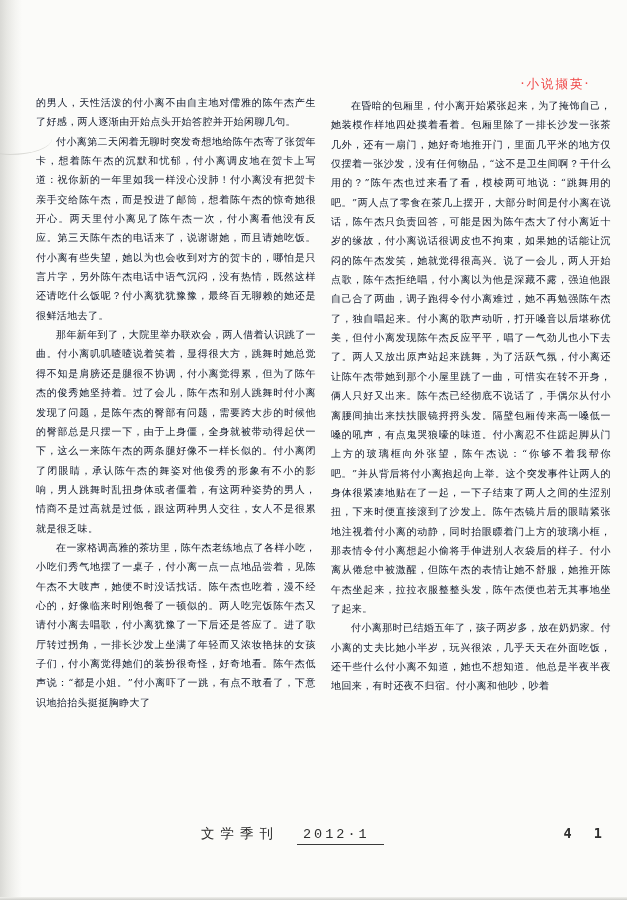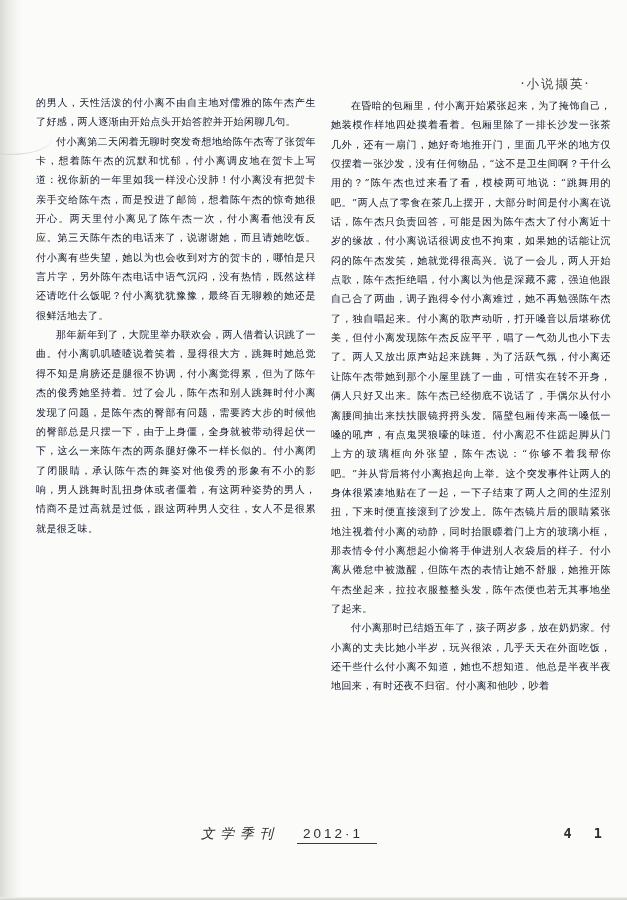--- a/index.html
+++ b/index.html
@@ -29,21 +29,21 @@
     position:absolute;left:-18px;top:128px;width:70px;height:26px;
     border-bottom:1px solid #cfcfca;
     border-radius:0 0 60% 40%;
     opacity:.7;
   }
   .section-header{
     position:absolute;
     left:498px;top:76px;width:115px;
     font-size:12.5px;
     letter-spacing:2px;
-    color:#404040;
+    color:#ef4444;
     text-align:center;
     white-space:nowrap;
   }
   .col{
     position:absolute;
     width:280px;
     font-size:10px;
     line-height:19.35px;
     text-align:justify;
     text-justify:inter-ideograph;
@@ -59,25 +59,24 @@
     left:36px;top:825px;width:575px;
     font-size:13.5px;
     color:#2e2e2e;
   }
   .footer-center{
     position:absolute;left:165px;top:0;
     display:flex;align-items:baseline;gap:18px;
   }
   .footer-journal{
     letter-spacing:6px;
-    font-style:italic;
     text-align:right;
   }
   .footer-issue{
-    font-family:Liberation Sans, sans-serif;
+    font-family:Liberation Mono, monospace;
     letter-spacing:3px;
     border-bottom:1.5px solid #3a3a3a;
     padding:0 14px 2px 6px;
   }
   .page-number{
     position:absolute;right:2px;top:0;
     letter-spacing:7px;
     font-family:"DejaVu Sans Mono","Liberation Mono",monospace;
     font-weight:bold;
   }
@@ -90,20 +89,21 @@
   <div class="gutter-shadow"></div>
   <div class="curve-artifact"></div>
   <div class="bottom-edge"></div>
 
   <div class="section-header">·小说撷英·</div>
 
   <div class="col col-left">
     <p>的男人，天性活泼的付小离不由自主地对儒雅的陈午杰产生了好感，两人逐渐由开始点头开始答腔并开始闲聊几句。</p>
     <p class="indent">付小离第二天闲着无聊时突发奇想地给陈午杰寄了张贺年卡，想着陈午杰的沉默和忧郁，付小离调皮地在贺卡上写道：祝你新的一年里如我一样没心没肺！付小离没有把贺卡亲手交给陈午杰，而是投进了邮筒，想着陈午杰的惊奇她很开心。两天里付小离见了陈午杰一次，付小离看他没有反应。第三天陈午杰的电话来了，说谢谢她，而且请她吃饭。付小离有些失望，她以为也会收到对方的贺卡的，哪怕是只言片字，另外陈午杰电话中语气沉闷，没有热情，既然这样还请吃什么饭呢？付小离犹犹豫豫，最终百无聊赖的她还是很鲜活地去了。</p>
     <p class="indent">那年新年到了，大院里举办联欢会，两人借着认识跳了一曲。付小离叽叽喳喳说着笑着，显得很大方，跳舞时她总觉得不知是肩膀还是腿很不协调，付小离觉得累，但为了陈午杰的俊秀她坚持着。过了会儿，陈午杰和别人跳舞时付小离发现了问题，是陈午杰的臀部有问题，需要跨大步的时候他的臀部总是只摆一下，由于上身僵，全身就被带动得起伏一下，这么一来陈午杰的两条腿好像不一样长似的。付小离闭了闭眼睛，承认陈午杰的舞姿对他俊秀的形象有不小的影响，男人跳舞时乱扭身体或者僵着，有这两种姿势的男人，情商不是过高就是过低，跟这两种男人交往，女人不是很累就是很乏味。</p>
+    <p class="indent">在一家格调高雅的茶坊里，陈午杰老练地点了各样小吃，小吃们秀气地摆了一桌子，付小离一点一点地品尝着，见陈午杰不大吱声，她便不时没话找话。陈午杰也吃着，漫不经心的，好像临来时刚饱餐了一顿似的。两人吃完饭陈午杰又请付小离去唱歌，付小离犹豫了一下后还是答应了。进了歌厅转过拐角，一排长沙发上坐满了年轻而又浓妆艳抹的女孩子们，付小离觉得她们的装扮很奇怪，好奇地看。陈午杰低声说：“都是小姐。”付小离吓了一跳，有点不敢看了，下意识地抬抬头挺挺胸睁大了</p>
   </div>
 
   <div class="col col-right">
     <p class="indent">在昏暗的包厢里，付小离开始紧张起来，为了掩饰自己，她装模作样地四处摸着看着。包厢里除了一排长沙发一张茶几外，还有一扇门，她好奇地推开门，里面几平米的地方仅仅摆着一张沙发，没有任何物品，“这不是卫生间啊？干什么用的？”陈午杰也过来看了看，模棱两可地说：“跳舞用的吧。”两人点了零食在茶几上摆开，大部分时间是付小离在说话，陈午杰只负责回答，可能是因为陈午杰大了付小离近十岁的缘故，付小离说话很调皮也不拘束，如果她的话能让沉闷的陈午杰发笑，她就觉得很高兴。说了一会儿，两人开始点歌，陈午杰拒绝唱，付小离以为他是深藏不露，强迫他跟自己合了两曲，调子跑得令付小离难过，她不再勉强陈午杰了，独自唱起来。付小离的歌声动听，打开嗓音以后堪称优美，但付小离发现陈午杰反应平平，唱了一气劲儿也小下去了。两人又放出原声站起来跳舞，为了活跃气氛，付小离还让陈午杰带她到那个小屋里跳了一曲，可惜实在转不开身，俩人只好又出来。陈午杰已经彻底不说话了，手偶尔从付小离腰间抽出来扶扶眼镜捋捋头发。隔壁包厢传来高一嗓低一嗓的吼声，有点鬼哭狼嚎的味道。付小离忍不住踮起脚从门上方的玻璃框向外张望，陈午杰说：“你够不着我帮你吧。”并从背后将付小离抱起向上举。这个突发事件让两人的身体很紧凑地贴在了一起，一下子结束了两人之间的生涩别扭，下来时便直接滚到了沙发上。陈午杰镜片后的眼睛紧张地注视着付小离的动静，同时抬眼瞟着门上方的玻璃小框，那表情令付小离想起小偷将手伸进别人衣袋后的样子。付小离从倦怠中被激醒，但陈午杰的表情让她不舒服，她推开陈午杰坐起来，拉拉衣服整整头发，陈午杰便也若无其事地坐了起来。</p>
     <p class="indent">付小离那时已结婚五年了，孩子两岁多，放在奶奶家。付小离的丈夫比她小半岁，玩兴很浓，几乎天天在外面吃饭，还干些什么付小离不知道，她也不想知道。他总是半夜半夜地回来，有时还夜不归宿。付小离和他吵，吵着</p>
   </div>
 
   <div class="footer">
     <div class="footer-center">
       <span class="footer-journal">文学季刊</span>

